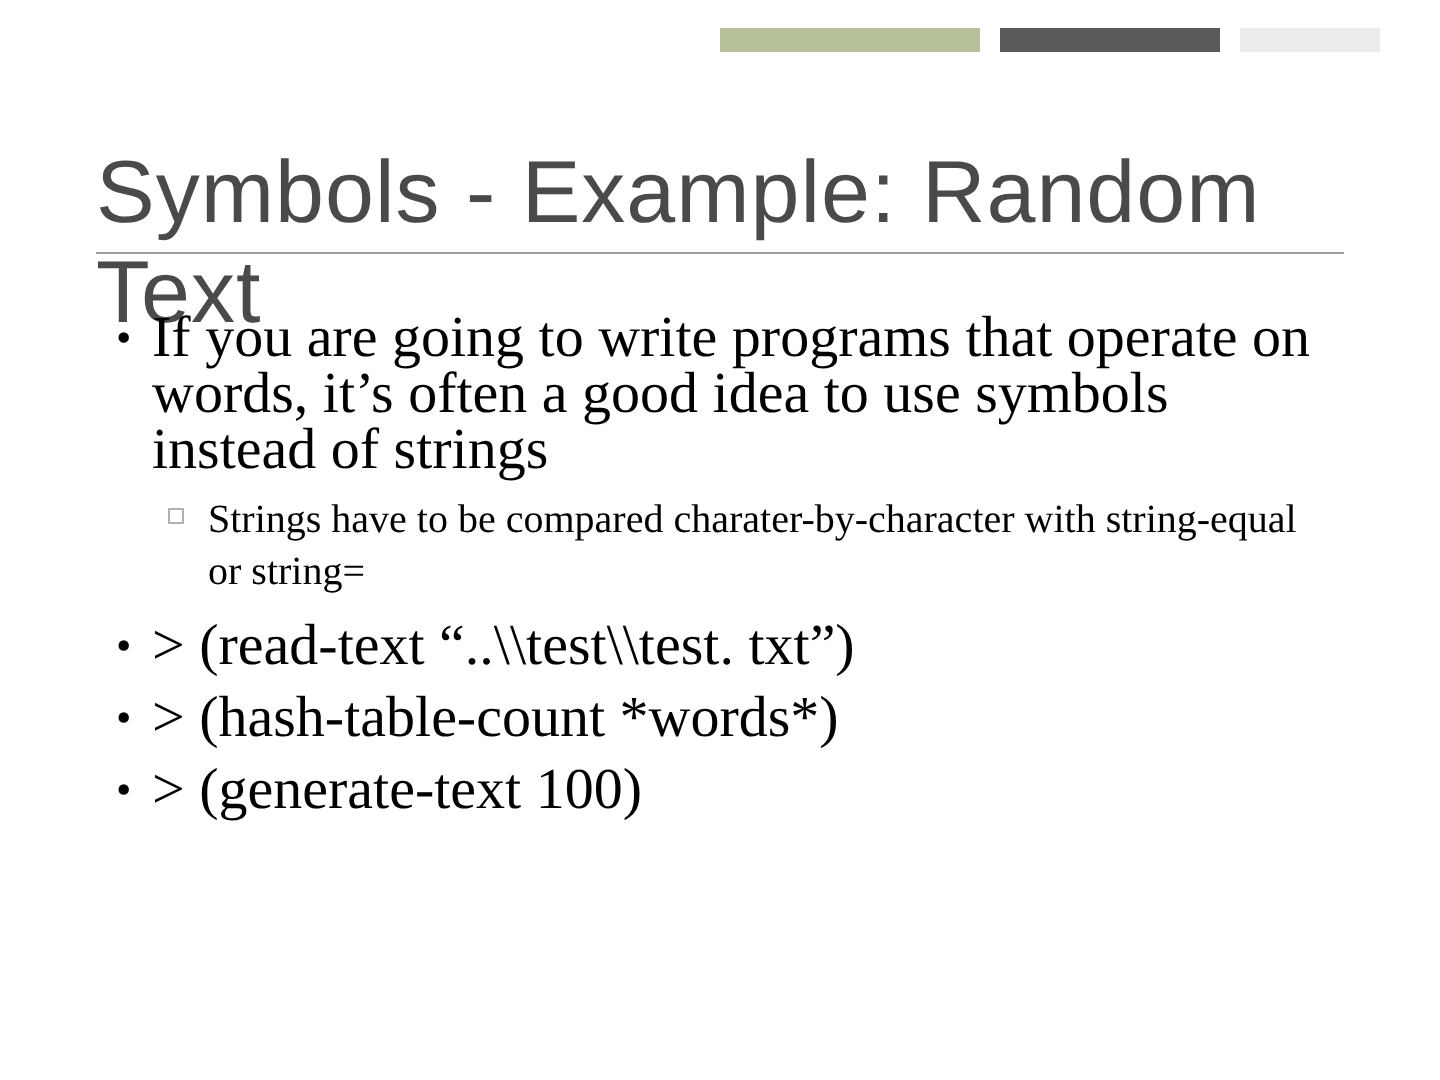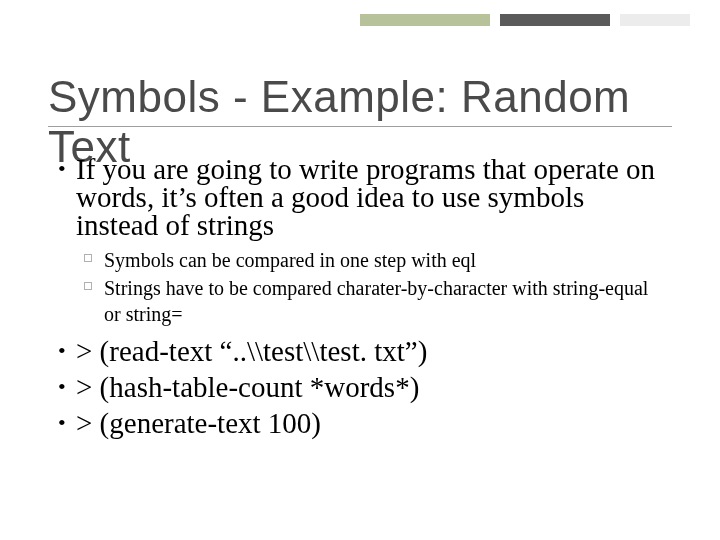--- a/index.html
+++ b/index.html
@@ -40,26 +40,20 @@
 
     <div class="b1">
       <div class="dot">•</div>
       <div class="txt">If you are going to write programs that operate on words, it’s often a good idea to use symbols instead of strings</div>
     </div>
     <div class="sub">
       <div class="b2">
         <div class="sq">
             <div class="sq-shape"></div>
           </div>
-        <div class="txt">Symbols can be compared in one step with eql</div>
-      </div>
-      <div class="b2">
-        <div class="sq">
-            <div class="sq-shape"></div>
-          </div>
         <div class="txt">Strings have to be compared charater-by-character with string-equal or string=</div>
       </div>
     </div>
 
     <div class="b1 spaced">
       <div class="dot">•</div>
       <div class="txt">&gt; (read-text “..\\test\\test. txt”)</div>
     </div>
 
     <div class="b1">

